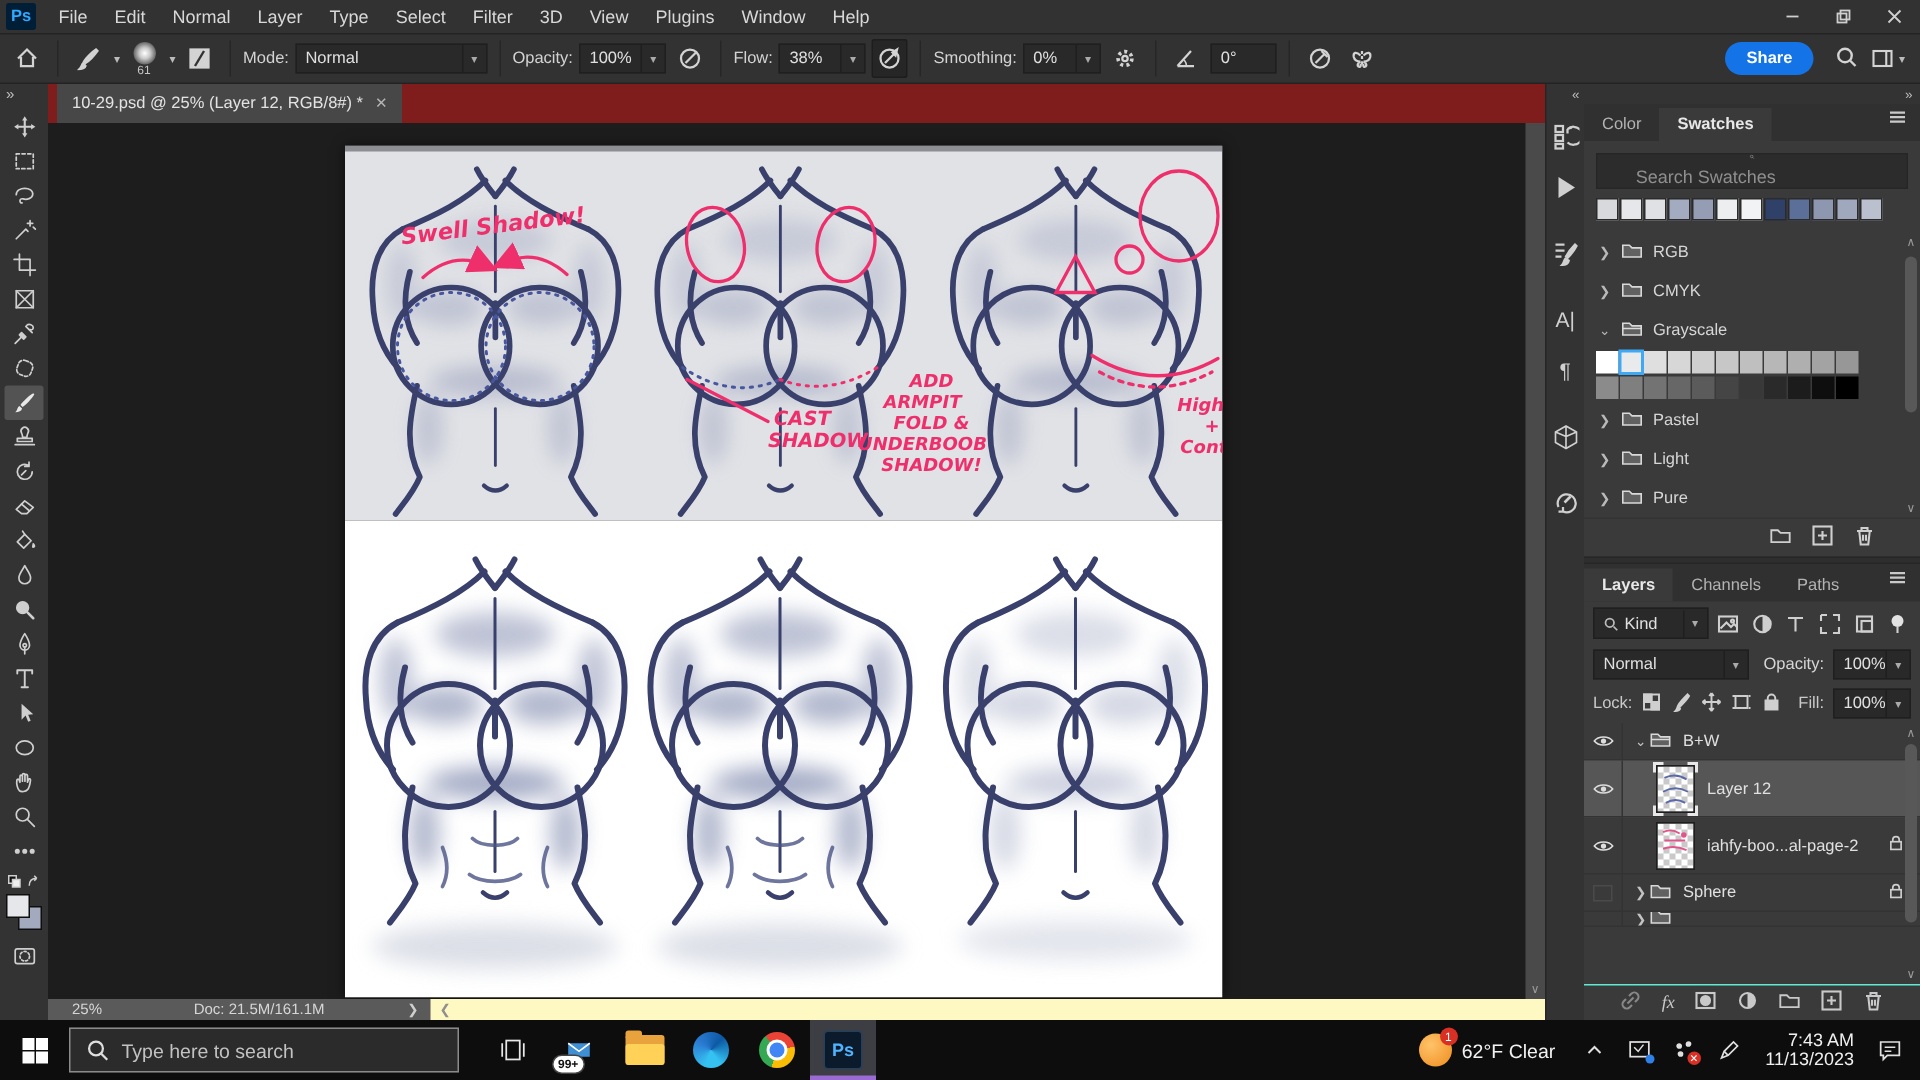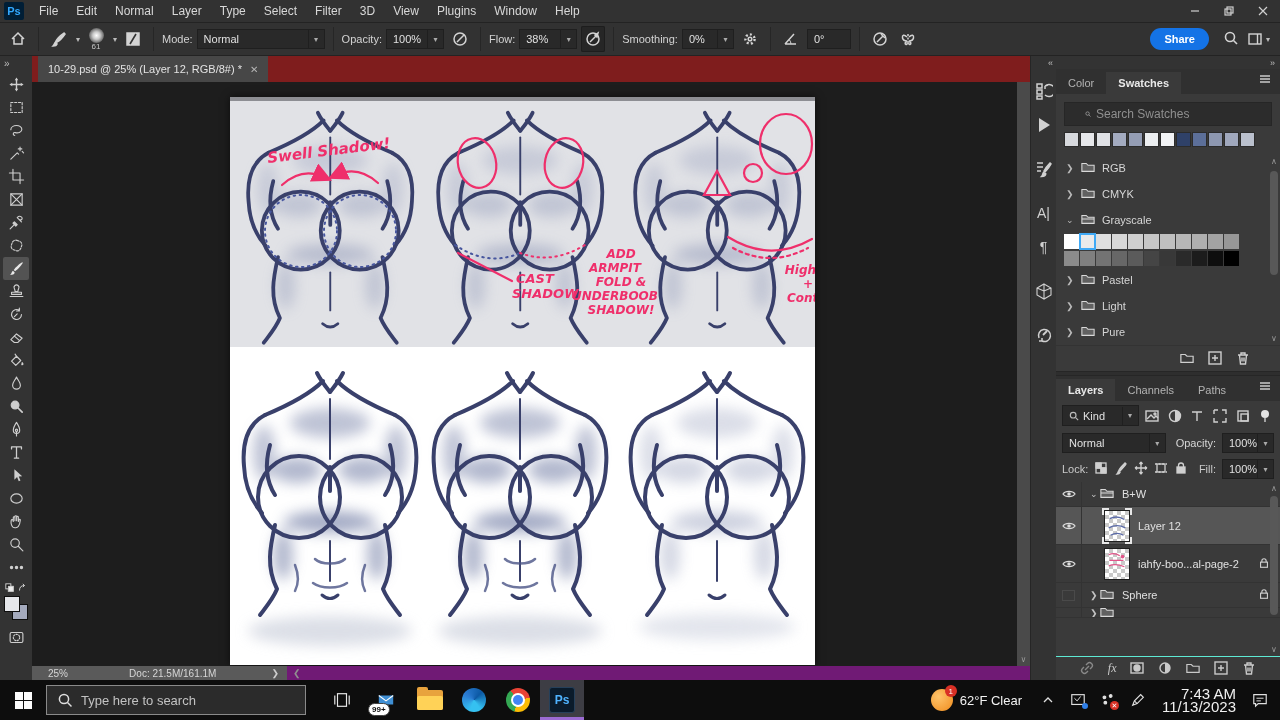--- a/index.html
+++ b/index.html
@@ -52,21 +52,21 @@
 
   
   #docarea { position:absolute; left:32px; top:56px; width:998px; height:624px; background:#1d1d1d; }
   #tabbar { position:absolute; left:0; top:0; width:998px; height:26px; background:#7f1d1d; display:flex; }
   #doc-tab { background:#474747; color:#e3e3e3; font-size:11px; display:flex; align-items:center;
              padding:0 10px; margin-left:6px; height:26px; gap:8px; }
   #doc-tab .closex { color:#b5b5b5; font-size:10px; }
   #pasteboard { position:absolute; left:0; top:26px; width:985px; height:584px; background:#1d1d1d; overflow:hidden; }
   #vscroll { position:absolute; right:0; top:26px; width:13px; height:584px; background:#4a4a4a; }
   #vscroll .arr { position:absolute; bottom:2px; left:0; width:13px; text-align:center; color:#9a9a9a; font-size:8px; }
-  #statusbar { position:absolute; left:0; bottom:0; width:998px; height:14px; background:#701a75;
+  #statusbar { position:absolute; left:0; bottom:0; width:998px; height:14px; background:#fef9c3;
                display:flex; align-items:center; font-size:10px; color:#d6d6d6; }
   #status-left { background:#5a5a5a; height:14px; display:flex; align-items:center; width:255px; }
   #status-zoom { padding:0 14px 0 16px; }
   #status-doc { flex:1; text-align:center; }
   #status-pop { color:#cfcfcf; padding:0 8px; font-size:9px; }
   #hscroll-arr { color:#8f8f8f; padding-left:6px; font-size:9px; }
 
   #canvas-wrap { position:absolute; left:198px; top:15px; width:585px; height:568px;
                  box-shadow:0 0 8px rgba(0,0,0,.6); }
 
@@ -84,21 +84,21 @@
                  color:#d6d6d6; font-size:11px; z-index:4; display:flex; flex-direction:column; }
   #rp-header { height:13px; background:#333333; display:flex; justify-content:flex-end; align-items:center; }
   #rp-header .exp { color:#bdbdbd; font-size:9px; padding-right:5px; }
   .ptabs { height:25px; background:#303030; display:flex; align-items:flex-end; }
   .ptab { padding:5px 12px 5px; color:#b3b3b3; }
   .ptab.active { background:#3a3a3a; color:#e8e8e8; font-weight:bold; }
   .pmenu { margin-left:auto; padding:0 8px 6px; }
   .pmenu svg { stroke:#c9c9c9; stroke-width:1.5; }
 
   #swatches-search { margin:8px 8px 6px; display:flex; align-items:center; background:#2c2c2c;
-                     border:1px solid #262626; height:24px; padding:0 20px; gap:5px; }
+                     border:1px solid #262626; height:24px; padding:0 20px; gap:5px;flex-direction:column; }
   #swatches-search input { flex:1; background:transparent; border:none; outline:none; color:#d6d6d6;
                            font-size:12px; font-family:"Liberation Sans",sans-serif; }
   #swatches-search input::placeholder { color:#8f8f8f; }
   #recent-swatches { display:flex; gap:1px; padding:0 8px 8px; }
   #recent-swatches .swatch { width:15px; height:15px; border:1px solid #2b2b2b; }
   #swatch-groups { flex:0 0 auto; position:relative; }
   .sw-group { height:26px; display:flex; align-items:center; gap:7px; padding-left:10px; }
   .sw-group .gchev { color:#b9b9b9; font-size:9px; width:8px; }
   .foldericon svg { stroke:#d9d9d9; fill:#d9d9d9; fill-opacity:.25; stroke-width:1.2; }
   .gs-row { display:flex; gap:1px; padding:1px 8px; }
@@ -180,21 +180,21 @@
   .folder-icon .ffront { position:absolute; left:0; bottom:0; width:26px; height:14px; background:#ffd257; border-radius:2px; }
   #tb-right { margin-left:auto; display:flex; align-items:center; gap:10px; padding-right:10px; }
   #weather { display:flex; align-items:center; gap:7px; padding:0 6px; }
   #weather-icon { position:relative; width:22px; height:22px; border-radius:50%;
                   background:radial-gradient(circle at 35% 35%, #ffc36a, #ef8c1d); }
   #weather-badge { position:absolute; right:-4px; top:-4px; background:#d93025; color:#fff; width:12px; height:12px;
                    border-radius:50%; font-size:8px; display:flex; align-items:center; justify-content:center; }
   #weather-text { font-size:13px; color:#f2f2f2; }
   .tray-icon { width:20px; height:20px; display:flex; align-items:center; justify-content:center; position:relative; }
   .tray-icon svg { stroke:#e0e0e0; fill:none; stroke-width:1.3; }
-  #clock { text-align:right; font-size:15px; line-height:13px; color:#f0f0f0; padding:0 4px; }
+  #clock { text-align:right; font-size:12px; line-height:13px; color:#f0f0f0; padding:0 4px; }
 
   
   svg.i14 { width:14px; height:14px; } svg.i16 { width:16px; height:16px; }
   svg.i18 { width:18px; height:18px; } svg.i12 { width:12px; height:12px; }
   svg.i10 { width:10px; height:10px; }
 </style>
 </head>
 <body>
 
 <div class="app">

